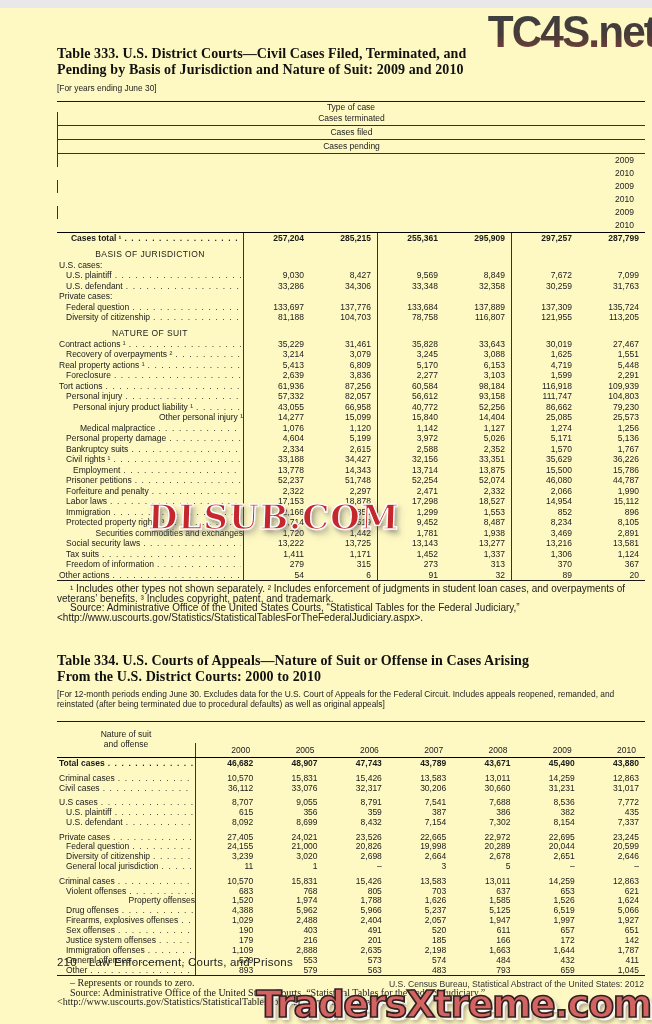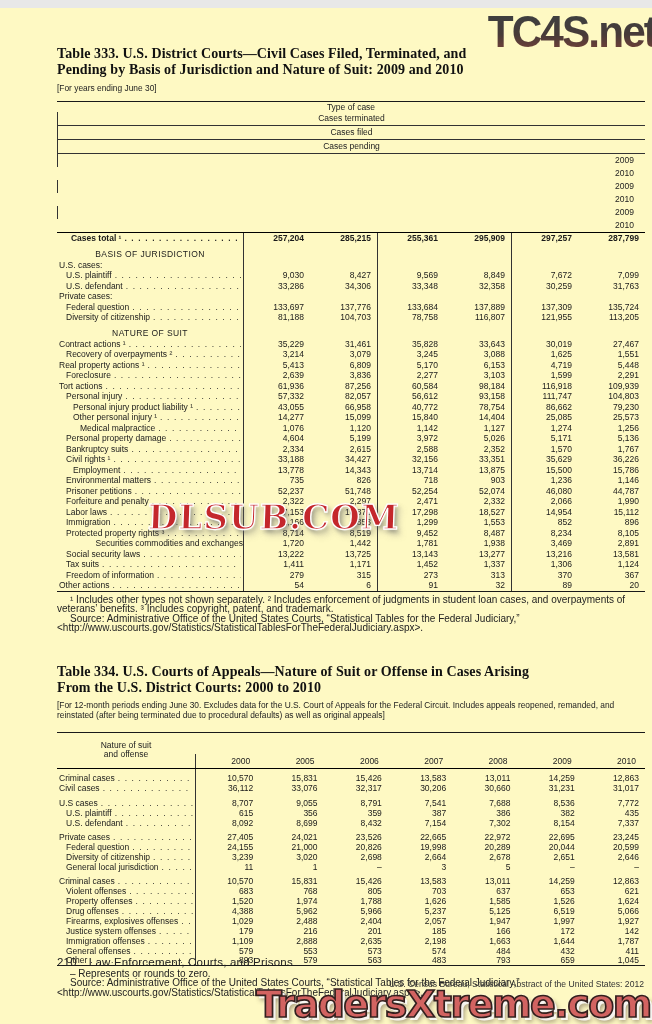--- a/index.html
+++ b/index.html
@@ -57,21 +57,21 @@
 
   
   .fnblock { margin-top:3px; width:588px; }
   .fn { font-size:10px; line-height:9.6px; color:#222; text-indent:13px; }
 
   
   .gap-t334-title { margin-top:31px; }
   .t333-wrap { margin-top:8px; }
   .t334-wrap { margin-top:12px; }
   .note334 { margin-top:4px; }
-  .fnb334 { margin-top:2.5px; }
+  .fnb334 { margin-top:2.5px;font-family:Liberation Serif, serif; }
 
   
   .footer-left { position:absolute; left:57px; top:948px; font-size:11.5px; color:#222; letter-spacing:.2px; }
   .footer-left .pgnum { margin-right:12px; }
   .footer-right { position:absolute; right:8px; top:971px; font-size:8.6px; color:#333; }
 
   
   .wm { position:absolute; white-space:nowrap; pointer-events:none; }
   .wm-top {
     top:0px; right:-4px; font-family:"Liberation Sans",sans-serif; font-weight:bold;
@@ -296,26 +296,26 @@
             <div class="nc">104,803</div>
           </div>
           <div class="trow data">
             <div class="lc" style="padding-left: 16px; text-align: right;">
               <span class="txt">Personal injury product liability ¹</span>
               <span class="leader"></span>
             </div>
             <div class="nc sep">43,055</div>
             <div class="nc">66,958</div>
             <div class="nc sep">40,772</div>
-            <div class="nc">78,754</div>
+            <div class="nc">52,256</div>
             <div class="nc sep">86,662</div>
             <div class="nc">79,230</div>
           </div>
           <div class="trow data">
-            <div class="lc" style="padding-left: 16px;">
+            <div class="lc" style="padding-left: 16px; flex-direction: column;">
               <span class="txt">Other personal injury ¹</span>
               <span class="leader"></span>
             </div>
             <div class="nc sep">14,277</div>
             <div class="nc">15,099</div>
             <div class="nc sep">15,840</div>
             <div class="nc">14,404</div>
             <div class="nc sep">25,085</div>
             <div class="nc">25,573</div>
           </div>
@@ -371,32 +371,20 @@
             <div class="lc" style="padding-left: 16px; text-align: center;">
               <span class="txt">Employment</span>
               <span class="leader"></span>
             </div>
             <div class="nc sep">13,778</div>
             <div class="nc">14,343</div>
             <div class="nc sep">13,714</div>
             <div class="nc">13,875</div>
             <div class="nc sep">15,500</div>
             <div class="nc">15,786</div>
-          </div>
-          <div class="trow data">
-            <div class="lc" style="padding-left: 9px;">
-              <span class="txt">Environmental matters</span>
-              <span class="leader"></span>
-            </div>
-            <div class="nc sep">735</div>
-            <div class="nc">826</div>
-            <div class="nc sep">718</div>
-            <div class="nc">903</div>
-            <div class="nc sep">1,236</div>
-            <div class="nc">1,146</div>
           </div>
           <div class="trow data">
             <div class="lc" style="padding-left: 9px;">
               <span class="txt">Prisoner petitions</span>
               <span class="leader"></span>
             </div>
             <div class="nc sep">52,237</div>
             <div class="nc">51,748</div>
             <div class="nc sep">52,254</div>
             <div class="nc">52,074</div>
@@ -530,20 +518,33 @@
         </div>
         <div class="h-year2 sep">2000</div>
         <div class="h-year2">2005</div>
         <div class="h-year2">2006</div>
         <div class="h-year2">2007</div>
         <div class="h-year2">2008</div>
         <div class="h-year2">2009</div>
         <div class="h-year2">2010</div>
       </div>
       <div id="t334-body">
+          <div class="trow data bold">
+            <div class="lc" style="padding-left: 2px;">
+              <span class="txt">Total cases</span>
+              <span class="leader"></span>
+            </div>
+            <div class="nc sep">46,682</div>
+            <div class="nc">48,907</div>
+            <div class="nc">47,743</div>
+            <div class="nc">43,789</div>
+            <div class="nc">43,671</div>
+            <div class="nc">45,490</div>
+            <div class="nc">43,880</div>
+          </div>
           <div class="trow spacer">
             <div class="lc"></div>
             <div class="nc sep"></div>
             <div class="nc"></div>
             <div class="nc"></div>
             <div class="nc"></div>
             <div class="nc"></div>
             <div class="nc"></div>
             <div class="nc"></div>
           </div>
@@ -714,21 +715,21 @@
             </div>
             <div class="nc sep">683</div>
             <div class="nc">768</div>
             <div class="nc">805</div>
             <div class="nc">703</div>
             <div class="nc">637</div>
             <div class="nc">653</div>
             <div class="nc">621</div>
           </div>
           <div class="trow data">
-            <div class="lc" style="padding-left: 9px;">
+            <div class="lc" style="padding-left: 9px; flex-direction: column;">
               <span class="txt">Property offenses</span>
               <span class="leader"></span>
             </div>
             <div class="nc sep">1,520</div>
             <div class="nc">1,974</div>
             <div class="nc">1,788</div>
             <div class="nc">1,626</div>
             <div class="nc">1,585</div>
             <div class="nc">1,526</div>
             <div class="nc">1,624</div>
@@ -754,20 +755,33 @@
             <div class="nc sep">1,029</div>
             <div class="nc">2,488</div>
             <div class="nc">2,404</div>
             <div class="nc">2,057</div>
             <div class="nc">1,947</div>
             <div class="nc">1,997</div>
             <div class="nc">1,927</div>
           </div>
           <div class="trow data">
             <div class="lc" style="padding-left: 9px;">
+              <span class="txt">Sex offenses</span>
+              <span class="leader"></span>
+            </div>
+            <div class="nc sep">190</div>
+            <div class="nc">403</div>
+            <div class="nc">491</div>
+            <div class="nc">520</div>
+            <div class="nc">611</div>
+            <div class="nc">657</div>
+            <div class="nc">651</div>
+          </div>
+          <div class="trow data">
+            <div class="lc" style="padding-left: 9px;">
               <span class="txt">Justice system offenses</span>
               <span class="leader"></span>
             </div>
             <div class="nc sep">179</div>
             <div class="nc">216</div>
             <div class="nc">201</div>
             <div class="nc">185</div>
             <div class="nc">166</div>
             <div class="nc">172</div>
             <div class="nc">142</div>

